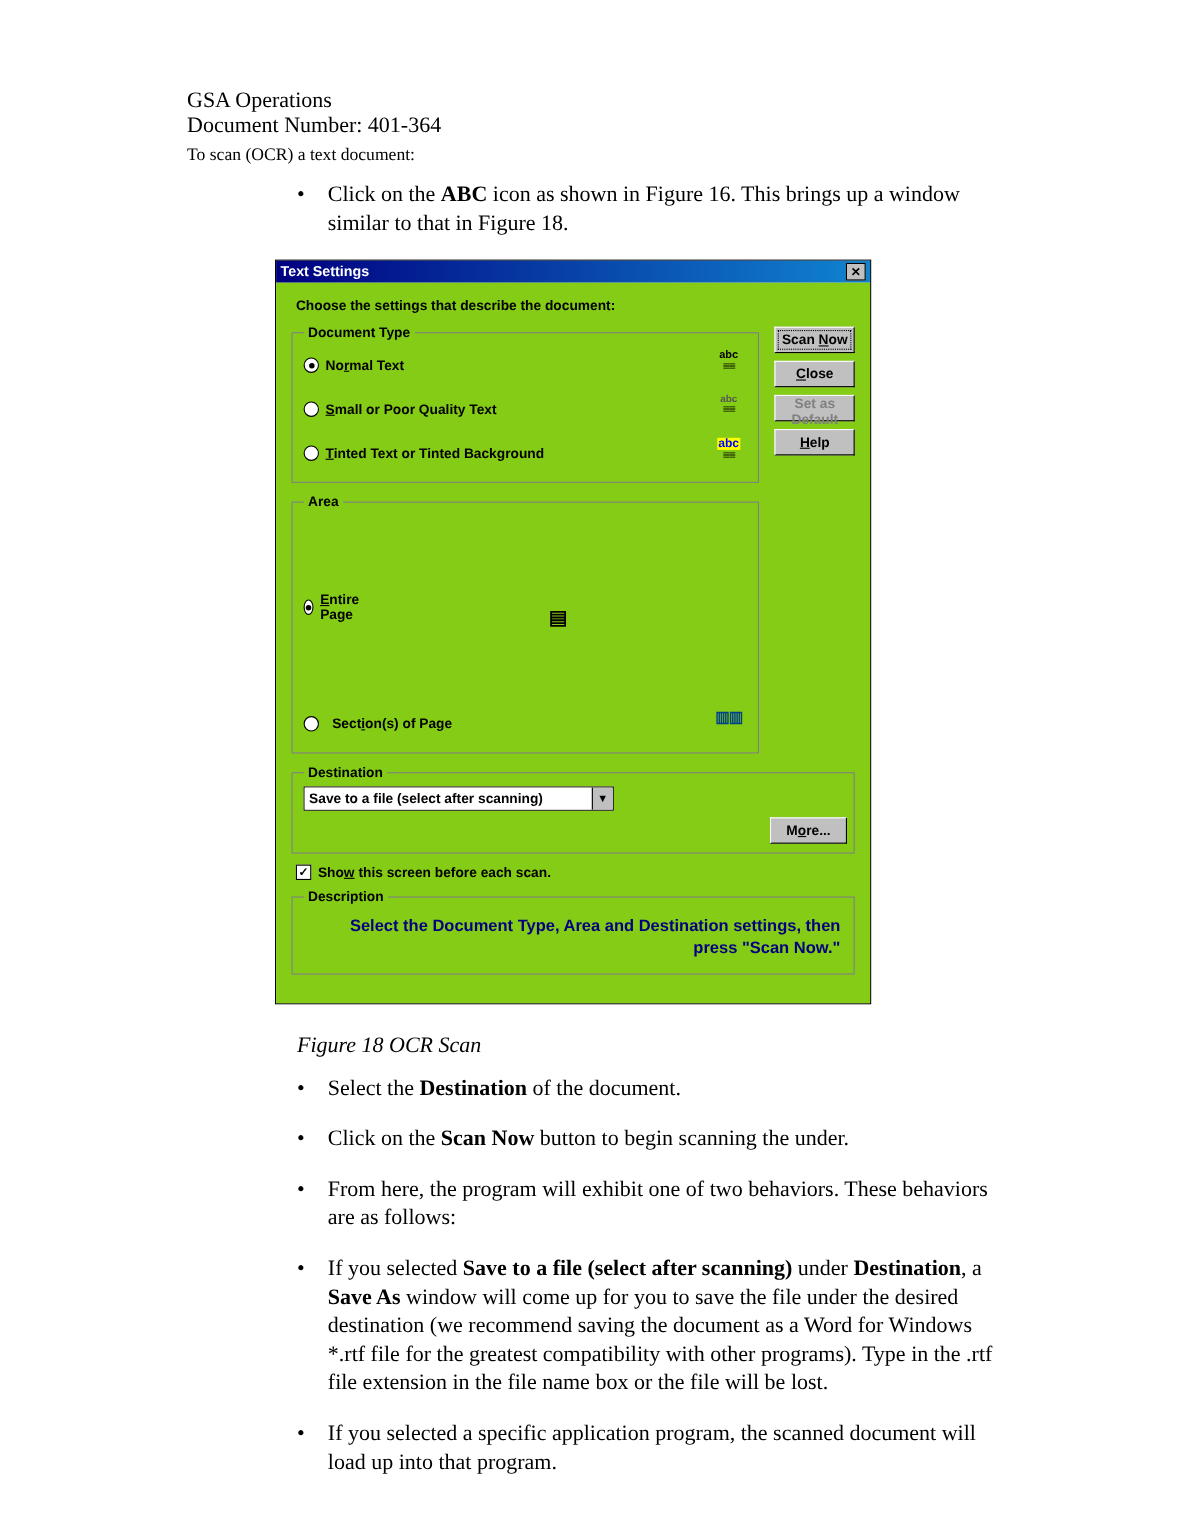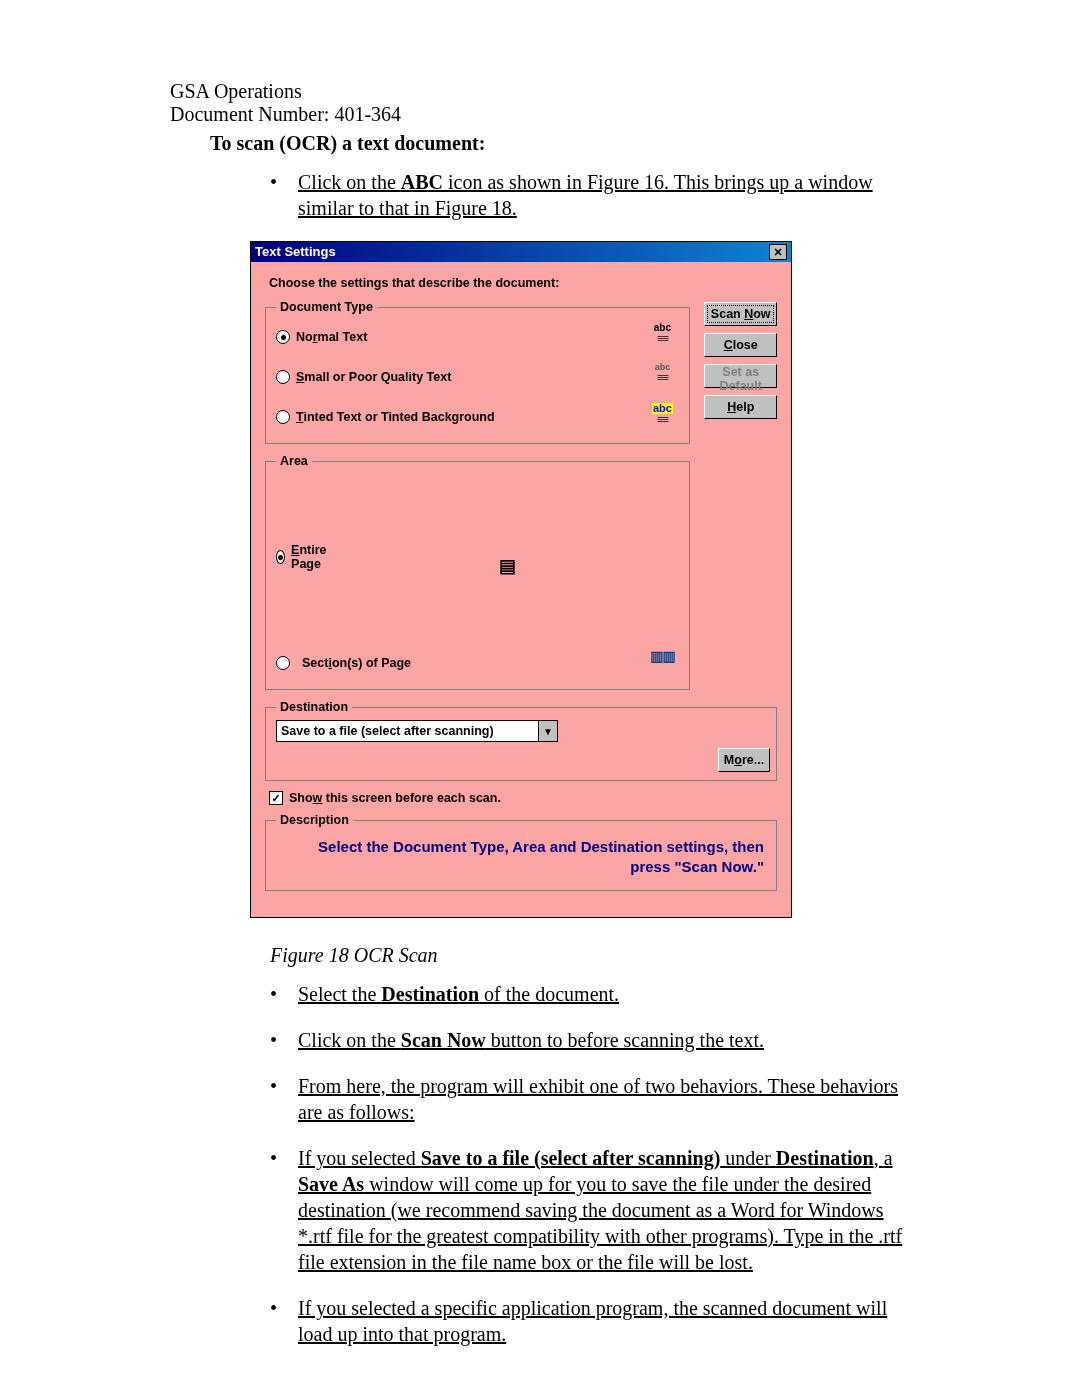--- a/index.html
+++ b/index.html
@@ -8,30 +8,29 @@
     background: #fff;
     font-family: "Times New Roman", Times, serif;
     color: #000;
     width: 1080px;
   }
   .page {
     padding: 80px 170px 80px 170px;
     box-sizing: border-box;
   }
   .hdr-line { font-size: 20px; }
-  .sec-title { font-weight: bold; font-size: 20px; margin-left: 40px; margin-top: 6px; }
+  .sec-title { font-weight: normal; font-size: 16px; margin-top: 6px; }
   ul.main { margin: 14px 0 0 100px; padding: 0; }
   ul.main > li {
     list-style: none;
     position: relative;
     font-size: 20px;
     line-height: 1.3;
     padding-left: 28px;
     margin-bottom: 20px;
-    text-decoration: underline;
   }
   ul.main > li::before {
     content: "•";
     position: absolute;
     left: 0;
     top: 0;
   }
   .figcap {
     font-style: italic;
     font-size: 20px;
@@ -62,21 +61,21 @@
     background: #c0c0c0;
     border: 1px solid #000;
     display: inline-flex;
     align-items: center;
     justify-content: center;
     color: #000;
     font-weight: bold;
     font-size: 11px;
   }
   .dlg-body {
-    background: #fca5a5;
+    background: #84cc16;
     padding: 10px 14px 16px 14px;
     position: relative;
   }
   .prompt { font-weight: bold; margin: 4px 0 10px 4px; }
   .twocol { display: flex; gap: 14px; align-items: flex-start; }
   .leftcol { flex: 1; }
   .rightcol { width: 114px; display: flex; flex-direction: column; gap: 7px; padding-top: 2px; }
   .winbtn {
     height: 24px;
     background: #c0c0c0;
@@ -159,21 +158,21 @@
     border-left: 1px solid #000;
     display: inline-flex;
     align-items: center;
     justify-content: center;
     font-size: 10px;
   }
   .dest-more {
     text-align: right;
     margin-top: 6px;
   }
-  .dest-more .winbtn { width: 52px; display: inline-block; }
+  .dest-more .winbtn { width: 70px; display: inline-block; }
 
   .chk-line {
     display: flex;
     align-items: center;
     gap: 6px;
     font-weight: bold;
     margin: 6px 0 8px 4px;
   }
   .chkbox {
     width: 12px; height: 12px;
@@ -297,21 +296,21 @@
     </div>
   </div>
 
   <div class="figcap">Figure 18 OCR Scan</div>
 
   <ul class="main">
     <li>
       <span>Select the </span><b>Destination</b><span> of the document.</span>
     </li>
     <li>
-      <span>Click on the </span><b>Scan Now</b><span> button to before scanning the text.</span>
+      <span>Click on the </span><b>Scan Now</b><span> button to begin scanning the under.</span>
     </li>
     <li>
       <span>From here, the program will exhibit one of two behaviors. These behaviors are as follows:</span>
     </li>
     <li>
       <span>If you selected </span><b>Save to a file (select after scanning)</b><span> under </span><b>Destination</b><span>, a </span><b>Save As</b><span> window will come up for you to save the file under the desired destination (we recommend saving the document as a Word for Windows *.rtf file for the greatest compatibility with other programs). Type in the .rtf file extension in the file name box or the file will be lost.</span>
     </li>
     <li>
       <span>If you selected a specific application program, the scanned document will load up into that program.</span>
     </li>

